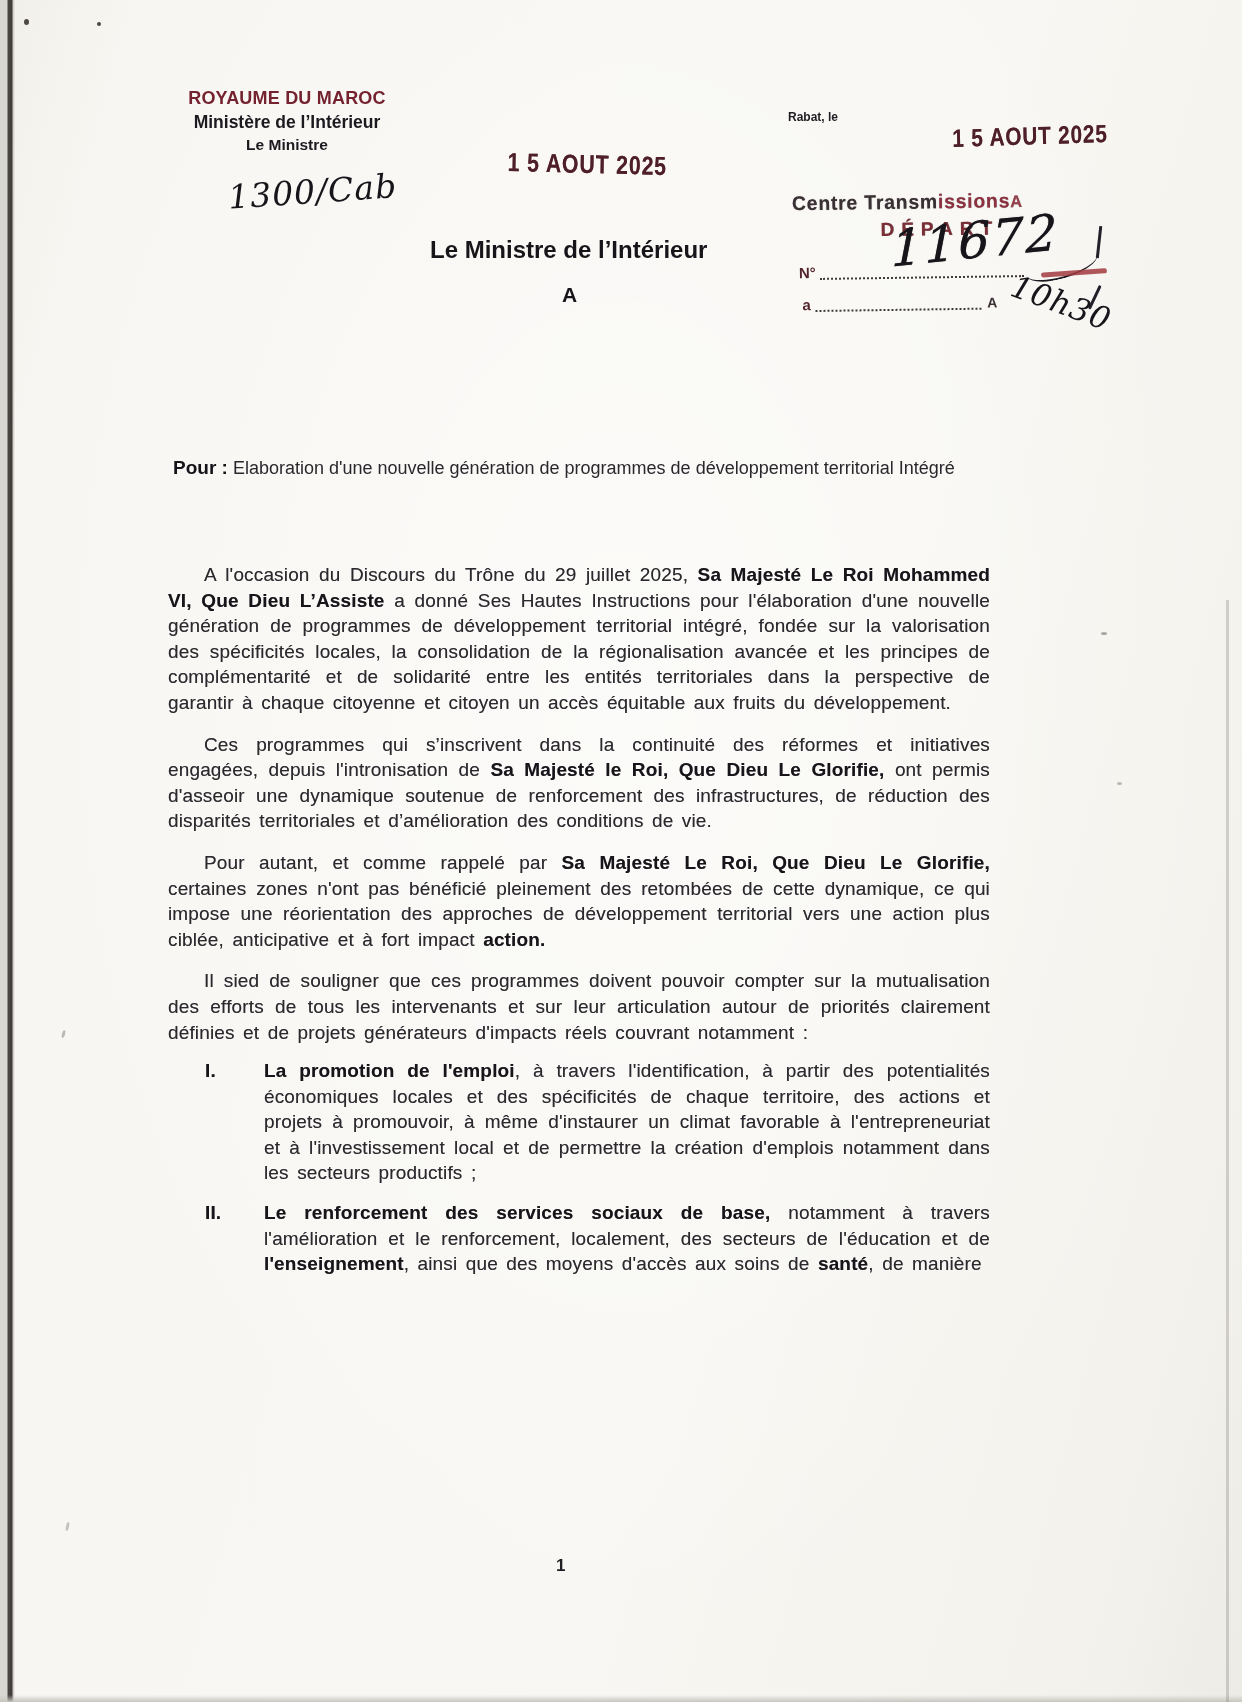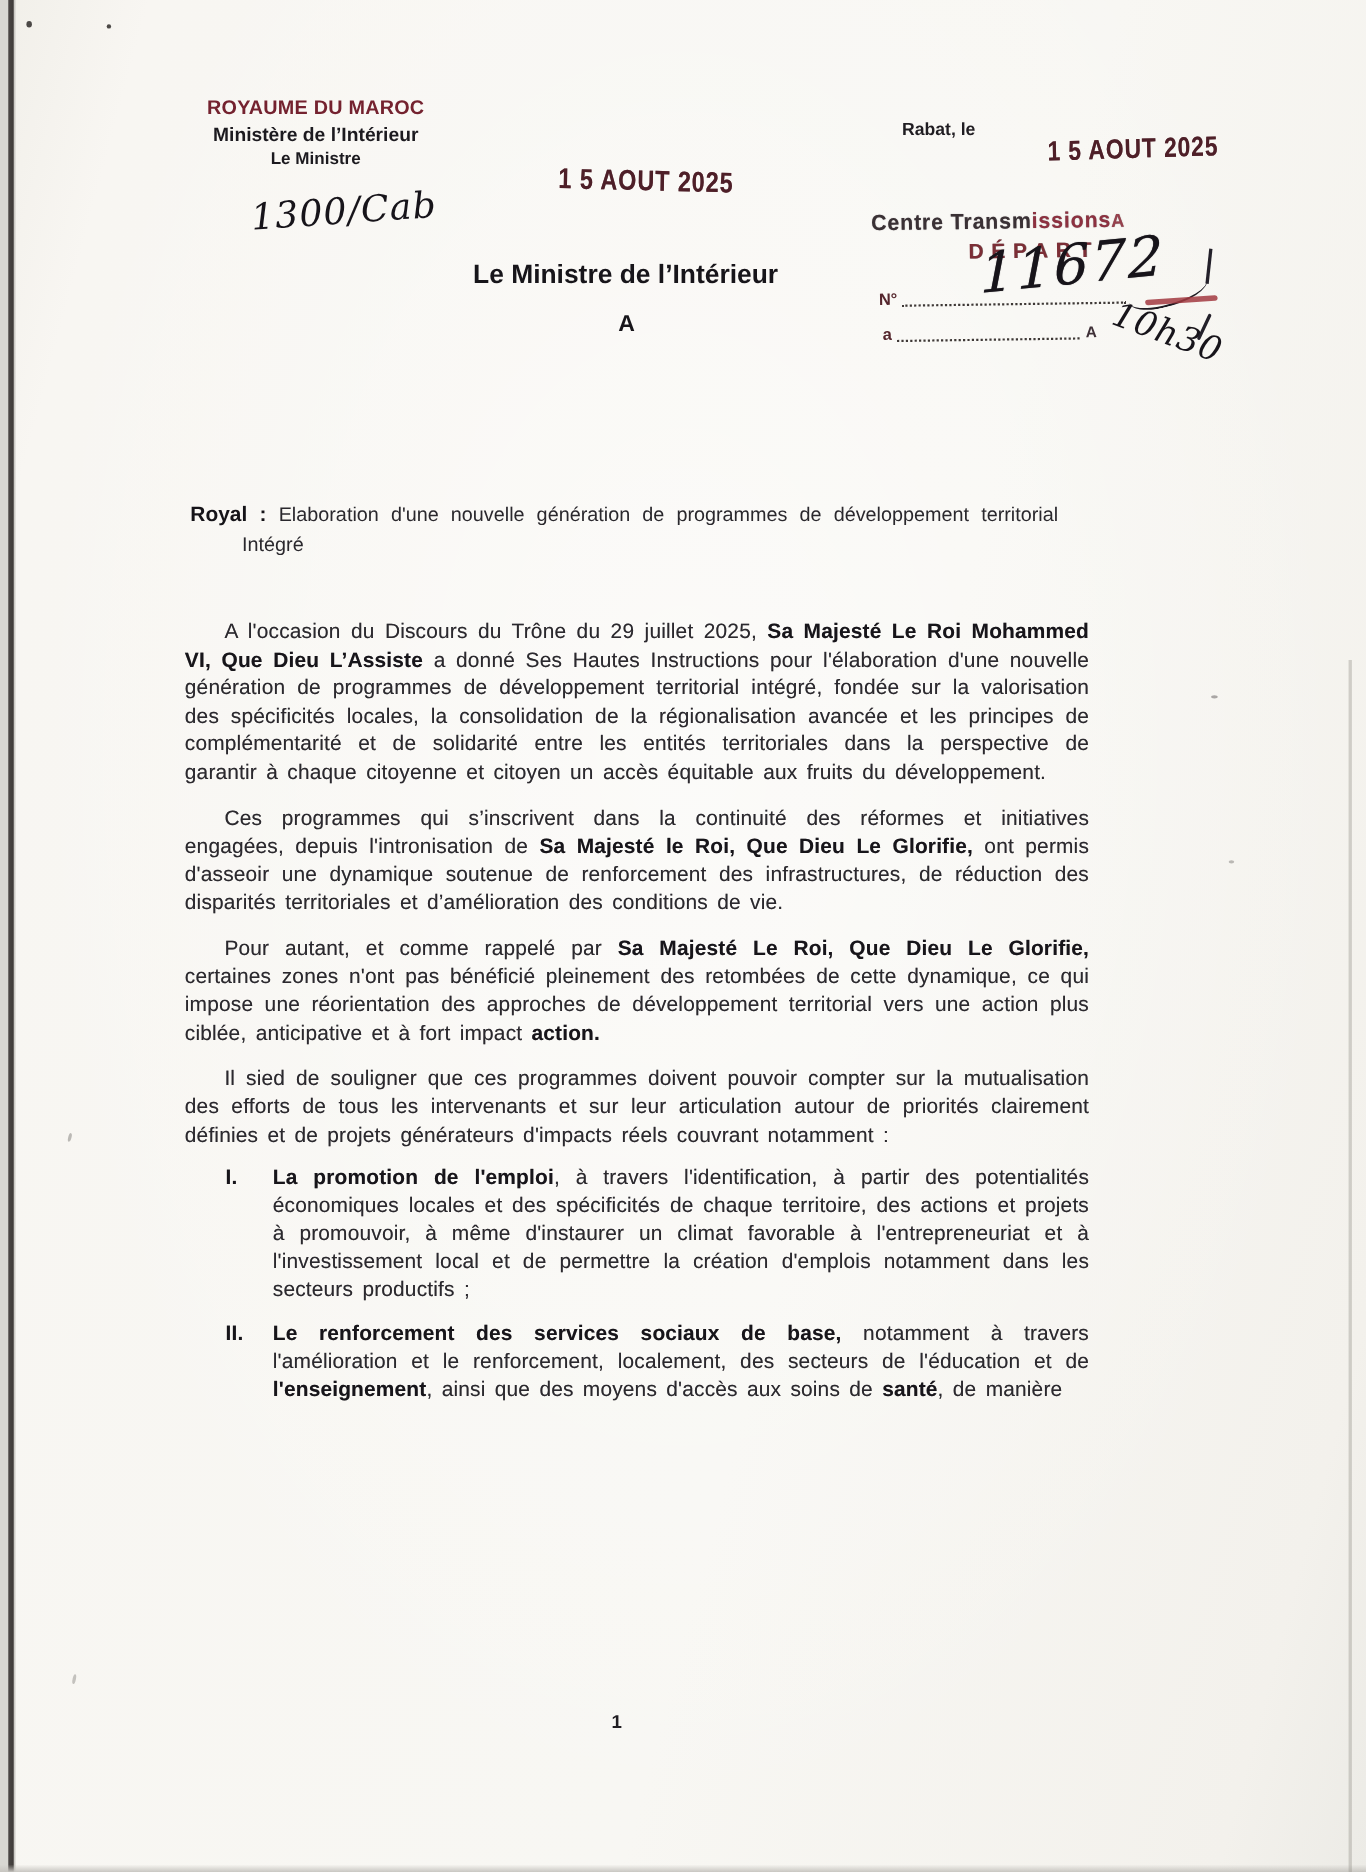--- a/index.html
+++ b/index.html
@@ -32,21 +32,21 @@
   .lh-office{font-size:15.5px;font-weight:bold;color:#1c1a1f;margin-top:3px;}
   .lh-ref{position:absolute;left:228px;top:172px;font-family:"DejaVu Serif",serif;font-style:italic;
     font-size:33px;color:#19161c;transform:rotate(-4deg);white-space:nowrap;letter-spacing:1px;}
 
   .stamp{font-weight:bold;white-space:nowrap;color:#4e1f28;
     text-shadow:0 0 .6px rgba(78,31,40,.7);}
   .stamp-center{position:absolute;left:508px;top:147px;font-size:26px;letter-spacing:1px;
     transform:scaleX(.82) rotate(1.2deg);transform-origin:left top;}
   .stamp-right{position:absolute;left:952px;top:124px;font-size:25px;letter-spacing:1px;
     transform:scaleX(.83) rotate(-1.5deg);transform-origin:left top;}
-  .rabat{position:absolute;left:820px;top:110px;font-size:16px;font-weight:bold;color:#201d22;}
+  .rabat{position:absolute;left:788px;top:110px;font-size:12px;font-weight:bold;color:#201d22;}
 
   .from-line{position:absolute;left:430px;top:236px;font-size:24px;font-weight:bold;color:#17151a;white-space:nowrap;}
   .to-a{position:absolute;left:562px;top:283px;font-size:21px;font-weight:bold;color:#17151a;}
 
   
   .tstamp{position:absolute;left:793px;top:190px;width:330px;height:170px;transform:rotate(-.8deg);}
   .ts-title{position:absolute;left:0;top:0;font-size:20px;font-weight:bold;letter-spacing:.8px;white-space:nowrap;
     color:#3a3135;text-shadow:0 0 .8px rgba(58,49,53,.6);transform:scaleX(.97);transform-origin:left;}
   .ts-title .red{color:#8d3140;}
   .ts-title .tail{color:#97414d;font-size:17px;}
@@ -79,21 +79,21 @@
 
   
   .body-block{position:absolute;left:168px;top:546px;width:822px;
     font-size:19px;line-height:25.6px;letter-spacing:.15px;word-spacing:3px;
     text-align:justify;color:#2b292e;text-shadow:0 0 .4px rgba(43,41,46,.45);}
   .para{margin:16px 0 13px 0;text-indent:36px;}
   .b{font-weight:bold;color:#17151a;}
   .list{margin-top:1px;}
   .li{display:flex;margin-bottom:14px;}
   .li .num{margin-left:37px;width:43px;flex:0 0 43px;font-weight:bold;color:#17151a;text-align:left;}
-  .li .txt{flex:1;text-align:justify;}
+  .li .txt{flex:1;text-align:justify;margin-left:16px;}
 
   .page-number{position:absolute;left:556px;top:1556px;font-size:17px;font-weight:bold;color:#201d22;}
 </style>
 </head>
 <body>
 
 <div class="page">
 
   <div class="edge-left"></div>
   <div class="edge-bottom"></div>
@@ -137,21 +137,21 @@
     <div class="hw-swash"></div>
     <div class="red-scribble"></div>
     <div class="hand hw-time">10h30</div>
     <div class="tick1"></div>
     <div class="tick2"></div>
   </div>
 
   <div class="addressee">
   </div>
 
-  <div class="subject"><span class="lbl">Royal :</span><span> Elaboration d'une nouvelle génération de programmes de développement territorial Intégré</span></div>
+  <div class="subject"><span class="lbl">Pour :</span><span> Elaboration d'une nouvelle génération de programmes de développement territorial Intégré</span></div>
 
   <div class="body-block">
     <div>
         <p class="para"><span>A l'occasion du Discours du Trône du 29 juillet 2025, </span><span class="b">Sa Majesté Le Roi Mohammed VI, Que Dieu L’Assiste</span><span> a donné Ses Hautes Instructions pour l'élaboration d'une nouvelle génération de programmes de développement territorial intégré, fondée sur la valorisation des spécificités locales, la consolidation de la régionalisation avancée et les principes de complémentarité et de solidarité entre les entités territoriales dans la perspective de garantir à chaque citoyenne et citoyen un accès équitable aux fruits du développement.</span></p>
         <p class="para"><span>Ces programmes qui s’inscrivent dans la continuité des réformes et initiatives engagées, depuis l'intronisation de </span><span class="b">Sa Majesté le Roi, Que Dieu Le Glorifie,</span><span> ont permis d'asseoir une dynamique soutenue de renforcement des infrastructures, de réduction des disparités territoriales et d’amélioration des conditions de vie.</span></p>
         <p class="para"><span>Pour autant, et comme rappelé par </span><span class="b">Sa Majesté Le Roi, Que Dieu Le Glorifie,</span><span> certaines zones n'ont pas bénéficié pleinement des retombées de cette dynamique, ce qui impose une réorientation des approches de développement territorial vers une action plus ciblée, anticipative et à fort impact </span><span class="b">action.</span></p>
         <p class="para"><span>Il sied de souligner que ces programmes doivent pouvoir compter sur la mutualisation des efforts de tous les intervenants et sur leur articulation autour de priorités clairement définies et de projets générateurs d'impacts réels couvrant notamment :</span></p>
       </div>
     <div class="list">
         <div class="li">

